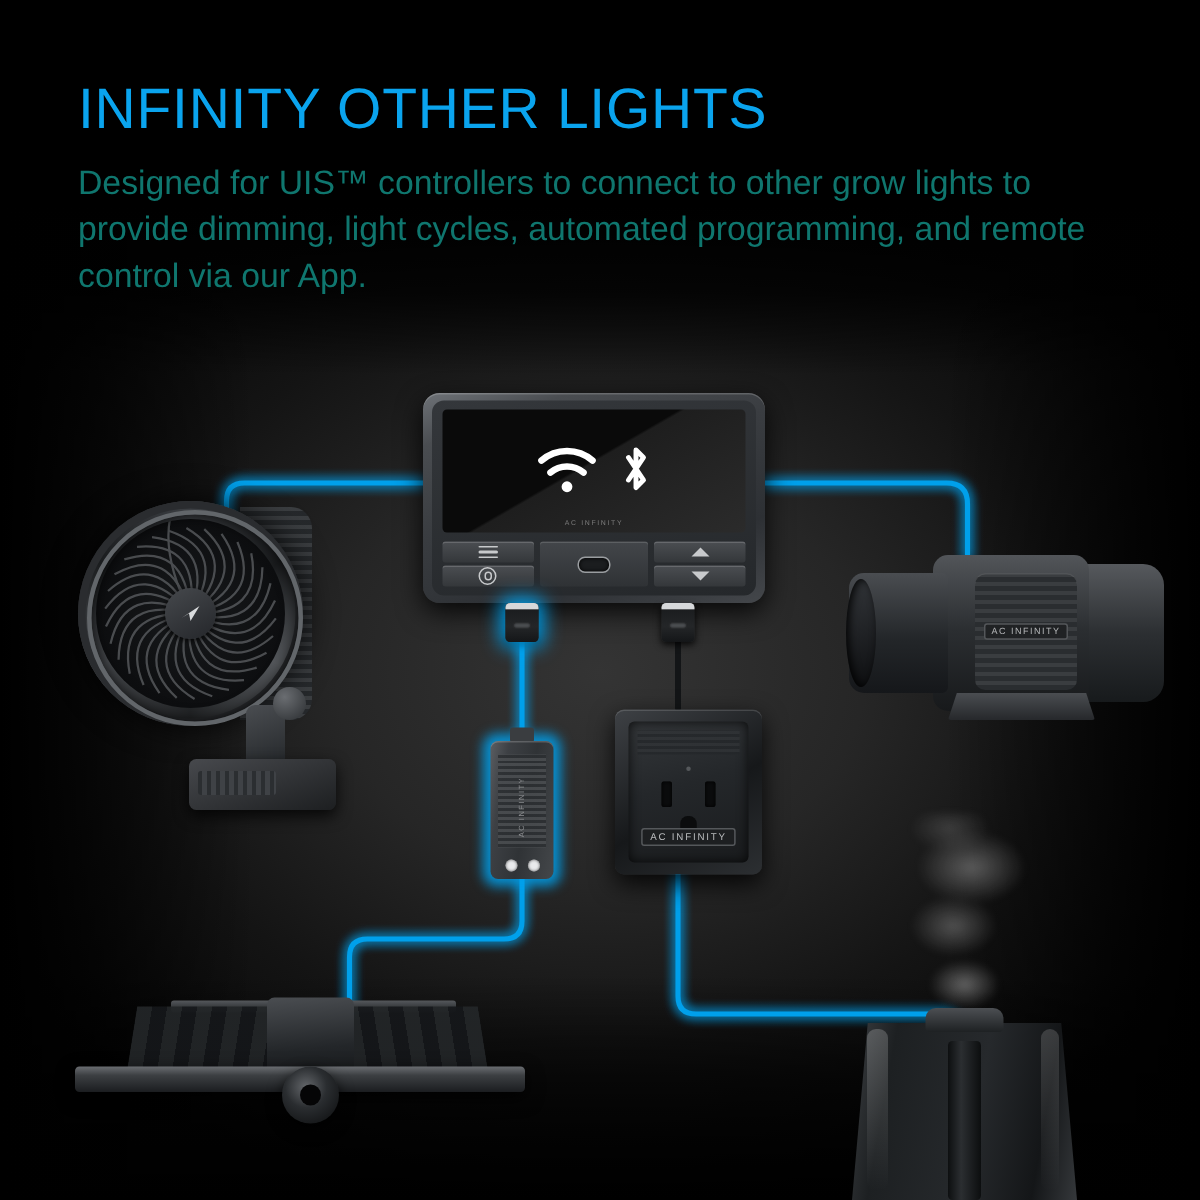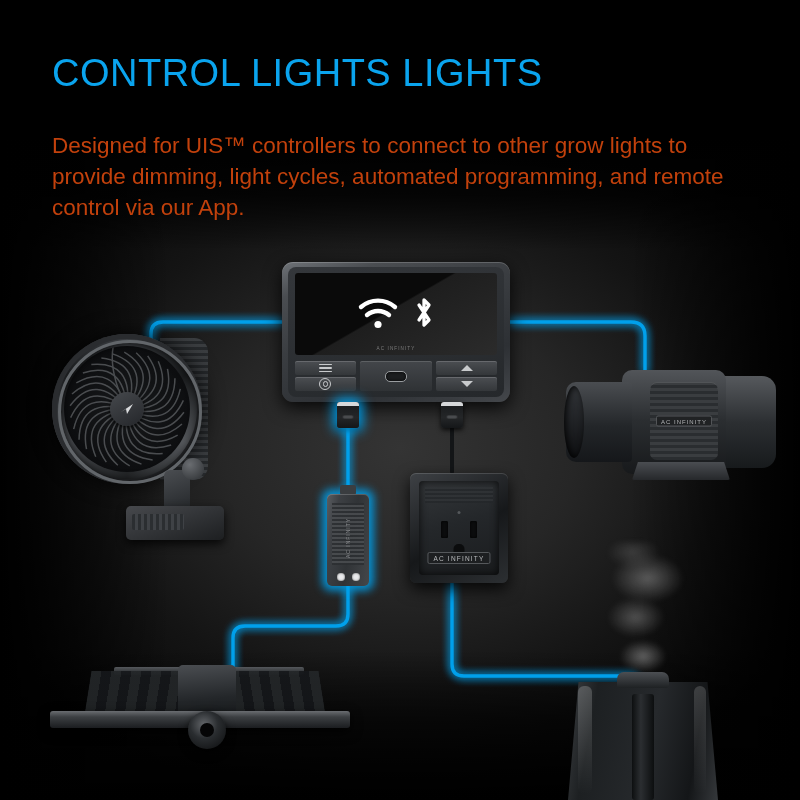--- a/index.html
+++ b/index.html
@@ -15,22 +15,22 @@
   .bg-dark-bottom{position:absolute;left:0;bottom:0;width:800px;height:150px;
       background:linear-gradient(0deg,#000 0%,rgba(0,0,0,.6) 55%,rgba(0,0,0,0) 100%);}
   .bg-dark-left{position:absolute;left:0;top:0;width:170px;height:800px;
       background:linear-gradient(90deg,#000 0%,rgba(0,0,0,.55) 45%,rgba(0,0,0,0) 100%);}
   .bg-dark-right{position:absolute;right:0;top:0;width:170px;height:800px;
       background:linear-gradient(270deg,#000 0%,rgba(0,0,0,.55) 45%,rgba(0,0,0,0) 100%);}
 
   
   .headline{position:absolute;left:52px;top:52px;font-size:38px;letter-spacing:.5px;
       color:#0aa4ee;font-weight:400;white-space:nowrap;}
-  .body-copy{position:absolute;left:52px;top:130px;width:690px;font-size:22.5px;line-height:31px;
-      color:#c2410c;font-weight:400;}
+  .body-copy{position:absolute;left:52px;top:106px;width:690px;font-size:22.5px;line-height:31px;
+      color:#0f766e;font-weight:400;}
 
   
   .wires{position:absolute;inset:0;}
 
   
   .controller{position:absolute;left:282px;top:262px;width:228px;height:140px;}
   .ctrl-body{position:absolute;inset:0;border-radius:11px;
       background:linear-gradient(160deg,#6e7277 0%,#4a4d51 16%,#3a3d41 42%,#2d3034 74%,#44474b 100%);
       box-shadow:0 6px 18px rgba(0,0,0,.85), inset 0 1px 0 rgba(255,255,255,.18);}
   .ctrl-inner{position:absolute;left:6px;top:5px;right:6px;bottom:5px;border-radius:8px;
@@ -201,21 +201,21 @@
 <body>
 
 <div class="stage">
 
   <div class="bg-base"></div>
   <div class="bg-dark-top"></div>
   <div class="bg-dark-bottom"></div>
   <div class="bg-dark-left"></div>
   <div class="bg-dark-right"></div>
 
-  <div class="headline">CONTROL LIGHTS LIGHTS</div>
+  <div class="headline">INFINITY OTHER LIGHTS</div>
   <div class="body-copy">Designed for UIS™ controllers to connect to other grow lights to provide dimming, light cycles, automated programming, and remote control via our App.</div>
 
   <svg class="wires" width="800" height="800">
     <defs>
       <filter id="glow" x="-60%" y="-60%" width="220%" height="220%">
         <feGaussianBlur stdDeviation="4" result="b"></feGaussianBlur>
         <feMerge>
             <feMergeNode in="b"></feMergeNode>
             <feMergeNode in="b"></feMergeNode>
             <feMergeNode in="SourceGraphic"></feMergeNode>

